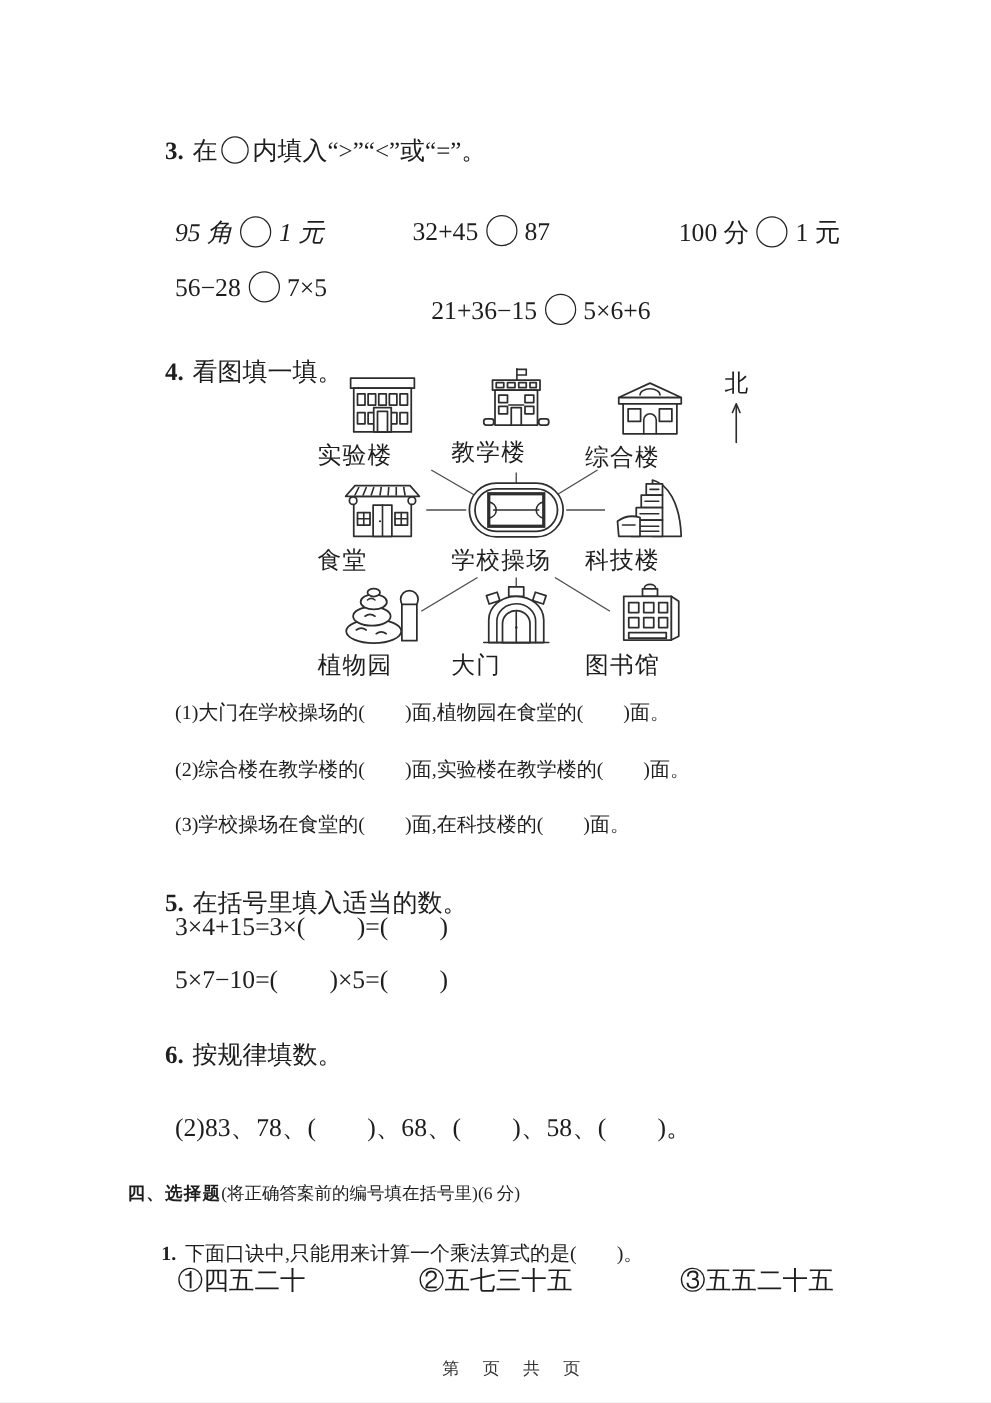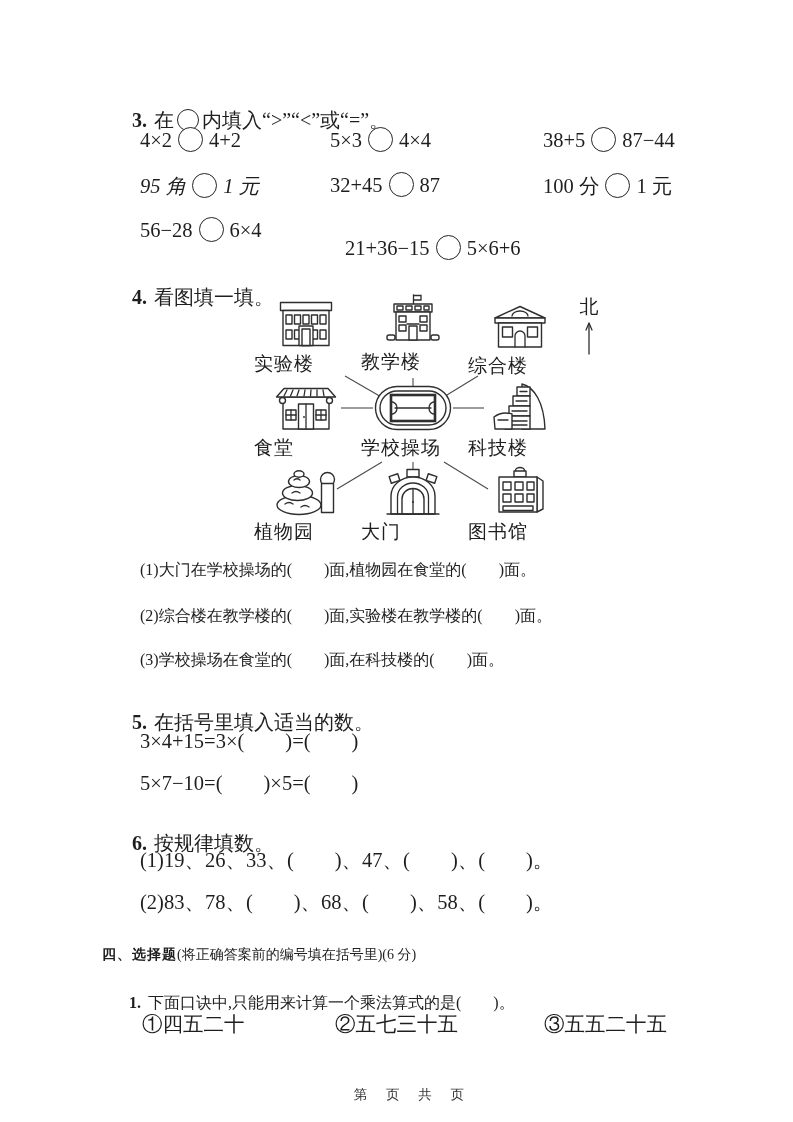--- a/index.html
+++ b/index.html
@@ -32,34 +32,29 @@
 </style>
 </head>
 <body>
 
 <div class="page">
 
   <div class="abs hdr" style="left:112px;top:84px;">
     <span class="num">3.</span><span>在</span><span class="hdr-circle"></span><span>内填入“&gt;”“&lt;”或“=”。</span>
   </div>
 
-  <div class="abs" style="left:0;top:127px;width:793px;height:40px;">
-    <span class="problem" style="left:140px;"><span>4×2</span><span class="cmp-circle"></span><span>4+2</span></span>
-    <span class="problem" style="left:330px;"><span>5×3</span><span class="cmp-circle"></span><span>4×4</span></span>
-    <span class="problem" style="left:543px;"><span>38+5</span><span class="cmp-circle"></span><span>87−44</span></span>
-  </div>
 
   <div class="abs" style="left:0;top:172px;width:793px;height:40px;">
     <span class="problem" style="left:140px;font-style:italic;"><span>95 角</span><span class="cmp-circle"></span><span>1 元</span></span>
     <span class="problem" style="left:330px;"><span>32+45</span><span class="cmp-circle"></span><span>87</span></span>
     <span class="problem" style="left:543px;"><span>100 分</span><span class="cmp-circle"></span><span>1 元</span></span>
   </div>
 
   <div class="abs" style="left:0;top:217px;width:793px;height:40px;">
-    <span class="problem" style="left:140px;"><span>56−28</span><span class="cmp-circle"></span><span>6×4</span></span>
+    <span class="problem" style="left:140px;"><span>56−28</span><span class="cmp-circle"></span><span>7×5</span></span>
     <span class="problem" style="left:345px;margin-top:18px;"><span>21+36−15</span><span class="cmp-circle"></span><span>5×6+6</span></span>
   </div>
 
   <div class="abs hdr" style="left:112px;top:261px;">
     <span class="num">4.</span><span>看图填一填。</span>
   </div>
 
   <div class="diagram">
     <svg class="abs" style="left:0;top:0;" width="360" height="262" viewBox="0 0 360 262">
       <g stroke="#4c4c4c" stroke-width="1.1">
@@ -277,21 +272,20 @@
 
   <div class="abs hdr" style="left:112px;top:686px;">
     <span class="num">5.</span><span>在括号里填入适当的数。</span>
   </div>
   <div class="abs math" style="left:140px;top:727px;">3×4+15=3×(　　)=(　　)</div>
   <div class="abs math" style="left:140px;top:769px;">5×7−10=(　　)×5=(　　)</div>
 
   <div class="abs hdr" style="left:112px;top:807px;">
     <span class="num">6.</span><span>按规律填数。</span>
   </div>
-  <div class="abs math" style="left:140px;top:846px;">(1)19、26、33、(　　)、47、(　　)、(　　)。</div>
   <div class="abs math" style="left:140px;top:888px;">(2)83、78、(　　)、68、(　　)、58、(　　)。</div>
 
   <div class="abs choice-hdr" style="left:88px;top:930px;">
     <span class="bold-part">四、</span><span class="bold-part">选择题</span><span>(将正确答案前的编号填在括号里)(6 分)</span>
   </div>
   <div class="abs qline" style="left:113px;top:975px;">
     <span class="num">1.</span><span>下面口诀中,只能用来计算一个乘法算式的是(　　)。</span>
   </div>
   <div class="abs" style="left:0;top:1010px;width:793px;height:30px;font-size:20.5px;">
     <span class="problem" style="left:142px;">①四五二十</span>

